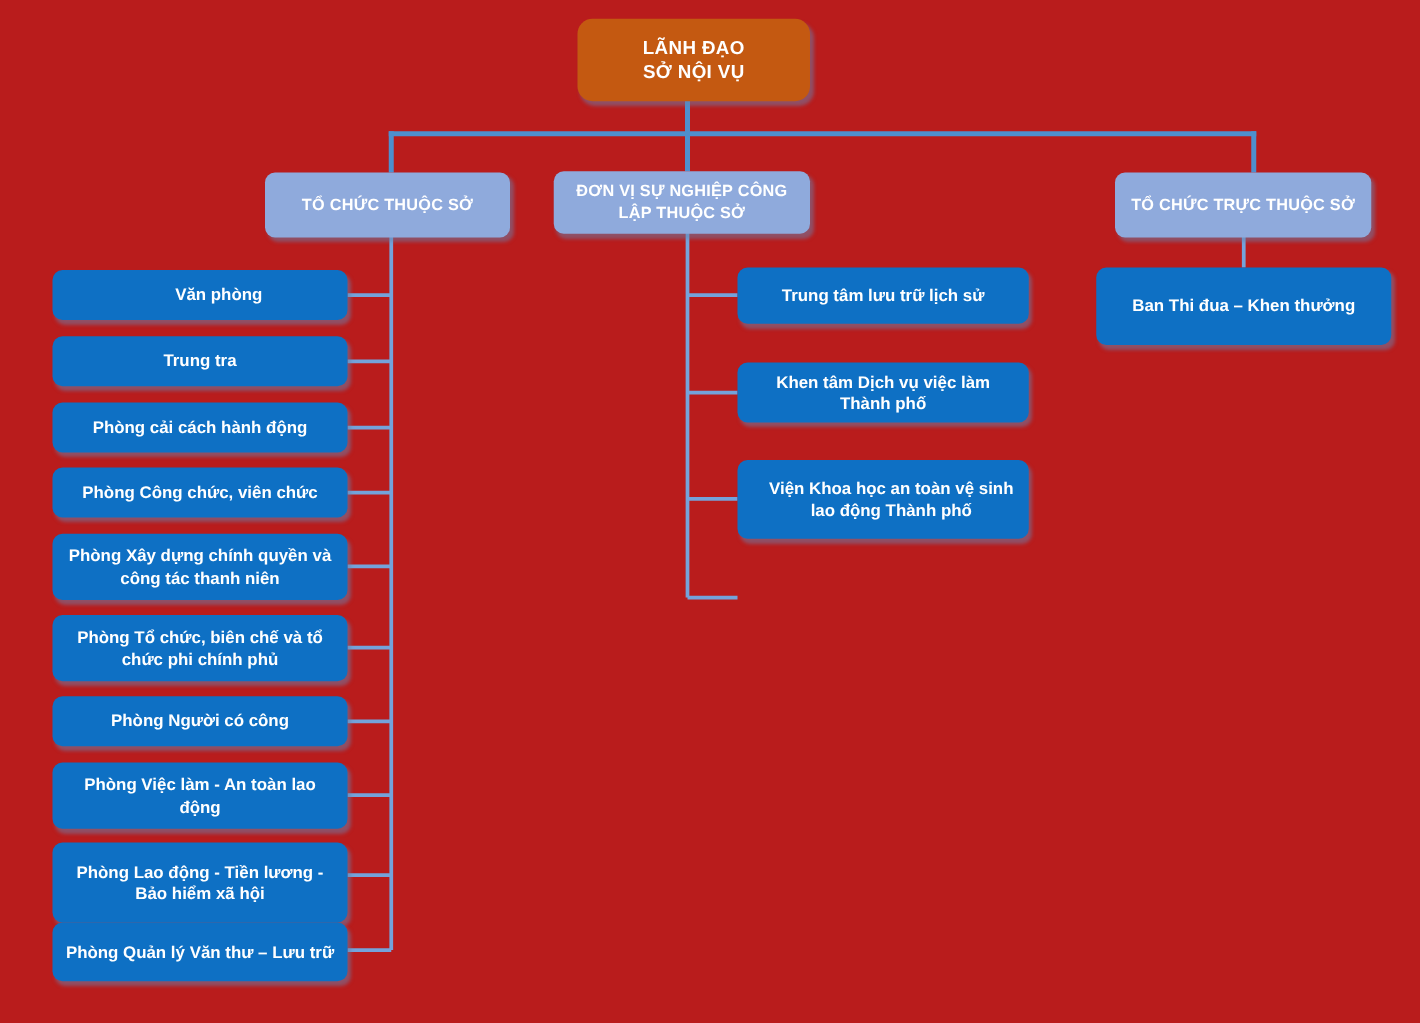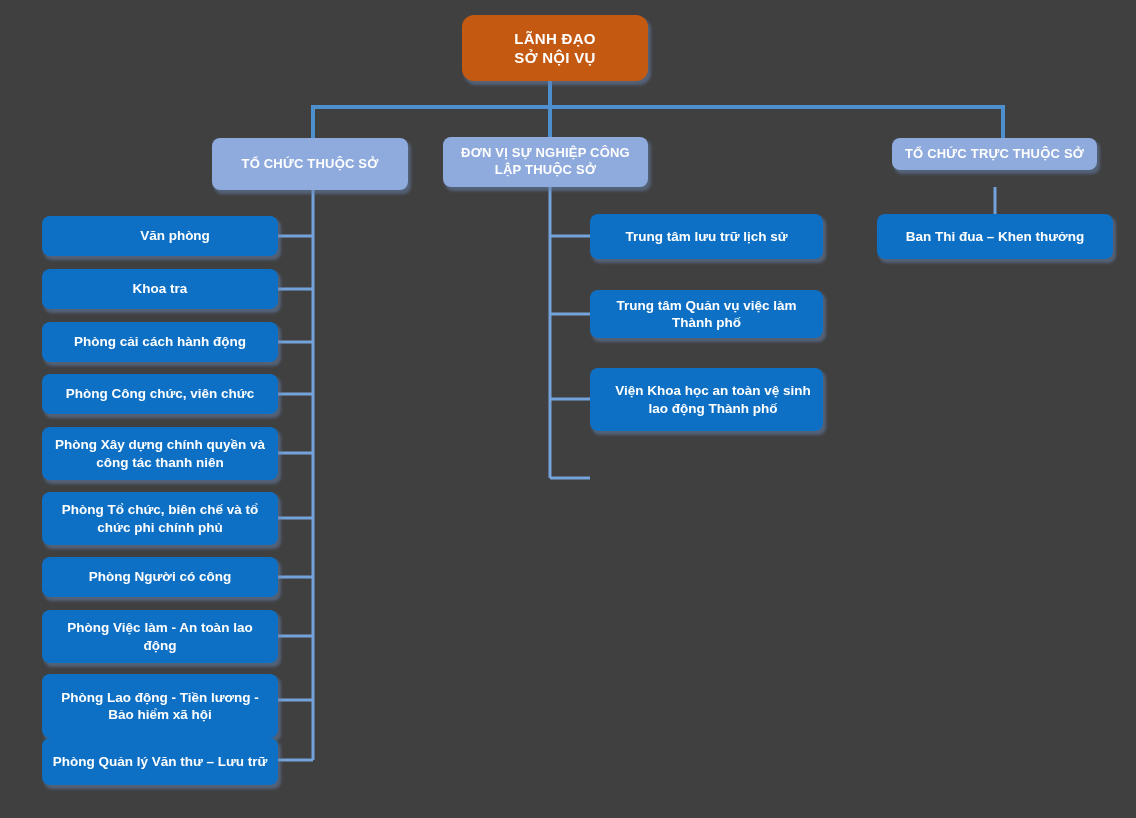--- a/index.html
+++ b/index.html
@@ -1,56 +1,56 @@
 <!DOCTYPE html>
 <html style="--root_bg: #C45911; --header_bg: #8FAADC; --item_bg: #0E70C4; --trunk: #4E8FCE; --branch: #74A3DB;"><head>
 <meta charset="utf-8">
 <style>
   :root{
     --root_bg:#C45911; --header_bg:#8FAADC; --item_bg:#0E70C4;
     --trunk:#4E8FCE; --branch:#74A3DB;
   }
   html,body{margin:0;padding:0;background:#fff;}
   #canvas{
-    position:relative;width:1136px;height:818px;background:#404040;overflow:hidden;
+    position:relative;width:1136px;height:818px;background:#b91c1c;overflow:hidden;
     font-family:"Liberation Sans","DejaVu Sans",sans-serif;
   }
   svg.connectors{position:absolute;left:0;top:0;width:1136px;height:818px;}
   .box{
     position:absolute;display:flex;align-items:center;justify-content:center;
     text-align:center;color:#fff;font-weight:700;box-sizing:border-box;
     padding:3px 10px;border-radius:8px;
     box-shadow:2.5px 3.5px 3px rgba(104,132,176,.5);
     line-height:1.28;
   }
   .root{
     background:var(--root_bg,#C45911);border-radius:12px;
     font-size:15px;white-space:pre-line;letter-spacing:.3px;
     left:462px;top:15px;width:186px;height:66px;
   }
   .header{
     background:var(--header_bg,#8FAADC);font-size:13px;letter-spacing:.2px;
   }
   .hL{left:212px;top:138px;width:196px;height:52px;}
   .hM{left:443px;top:137px;width:205px;height:50px;}
-  .hR{left:892px;top:138px;width:205px;height:32px;}
+  .hR{left:892px;top:138px;width:205px;height:52px;}
   .item{background:var(--item_bg,#0E70C4);font-size:13.5px;}
   
   .lb{left:42px;width:236px;}
   .lb1{top:216px;height:40px;padding-left:40px;} .lb2{top:269px;height:40px;}
   .lb3{top:322px;height:40px;} .lb4{top:374px;height:40px;}
   .lb5{top:427px;height:53px;} .lb6{top:492px;height:53px;}
   .lb7{top:557px;height:40px;} .lb8{top:610px;height:53px;}
   .lb9{top:674px;height:64px;} .lb10{top:738px;height:47px;}
   
   .mb{left:590px;width:233px;}
   .mb1{top:214px;height:45px;text-align:right;} .mb2{top:290px;height:48px;}
   .mb3{top:368px;height:63px;padding-left:23px;} .mb4{top:457px;height:43px;}
   
-  .rb1{left:877px;top:214px;width:236px;height:45px;}
+  .rb1{left:877px;top:214px;width:236px;height:62px;}
 </style>
 </head>
 <body>
 
 <div id="canvas">
 
   <svg class="connectors" viewBox="0 0 1136 818" aria-hidden="true">
 
     <g stroke="#4E8FCE" stroke-width="4" fill="none">
       <path d="M550 80 L550 137"></path>
@@ -83,29 +83,29 @@
   </svg>
 
   <div class="box root">LÃNH ĐẠO
 SỞ NỘI VỤ</div>
 
   <div class="box header hL">TỔ CHỨC THUỘC SỞ</div>
   <div class="box header hM">ĐƠN VỊ SỰ NGHIỆP CÔNG LẬP THUỘC SỞ</div>
   <div class="box header hR">TỔ CHỨC TRỰC THUỘC SỞ</div>
 
   <div class="box item lb lb1">Văn phòng</div>
-  <div class="box item lb lb2">Khoa tra</div>
+  <div class="box item lb lb2">Trung tra</div>
   <div class="box item lb lb3">Phòng cải cách hành động</div>
   <div class="box item lb lb4">Phòng Công chức, viên chức</div>
   <div class="box item lb lb5">Phòng Xây dựng chính quyền và công tác thanh niên</div>
   <div class="box item lb lb6">Phòng Tổ chức, biên chế và tổ chức phi chính phủ</div>
   <div class="box item lb lb7">Phòng Người có công</div>
   <div class="box item lb lb8">Phòng Việc làm - An toàn lao động</div>
   <div class="box item lb lb9">Phòng Lao động - Tiền lương - Bảo hiểm xã hội</div>
   <div class="box item lb lb10">Phòng Quản lý Văn thư – Lưu trữ</div>
 
   <div class="box item mb mb1">Trung tâm lưu trữ lịch sử</div>
-  <div class="box item mb mb2">Trung tâm Quản vụ việc làm Thành phố</div>
+  <div class="box item mb mb2">Khen tâm Dịch vụ việc làm Thành phố</div>
   <div class="box item mb mb3">Viện Khoa học an toàn vệ sinh lao động Thành phố</div>
 
   <div class="box item rb1">Ban Thi đua – Khen thưởng</div>
 
 </div>
 
 </body></html>

